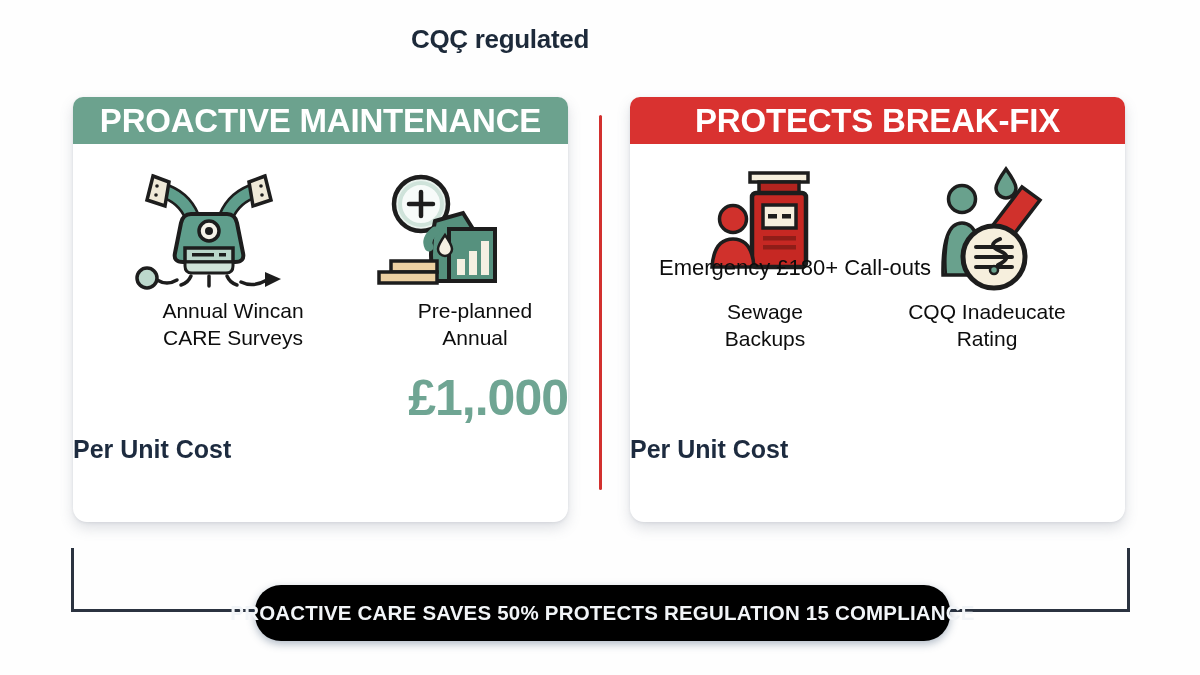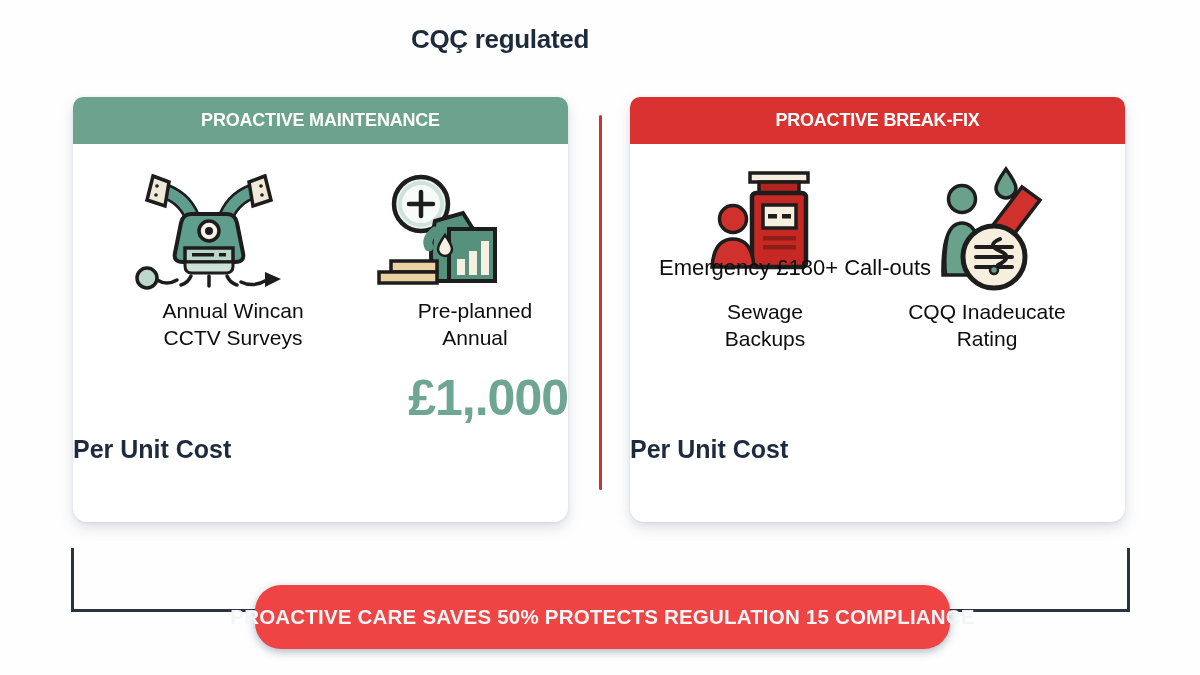--- a/index.html
+++ b/index.html
@@ -26,21 +26,21 @@
     border-radius:10px 10px 14px 14px;
     background:#ffffff;
     box-shadow:0 6px 14px rgba(90,100,120,0.20), 0 1px 3px rgba(90,100,120,0.12);
   }
   .card.left  { left:73px; }
   .card.right { left:630px; }
   .card-header {
     height:47px; width:100%;
     border-radius:10px 10px 0 0;
     display:flex; align-items:center; justify-content:center;
-    color:#ffffff; font-size:18px; font-weight:700; letter-spacing:-0.2px;
+    color:#ffffff; font-size:33px; font-weight:700; letter-spacing:-0.2px;
   }
   .card-header.green { background:#6ca28e; }
   .card-header.red   { background:#d93230; }
   .divider-red {
     position:absolute; left:599px; top:115px;
     width:3px; height:375px; background:#d2302e; border-radius:2px;
   }
   
   .icon-box { position:absolute; }
   .item-label {
@@ -64,22 +64,22 @@
   }
   
   .bracket-h {
     position:absolute; left:71px; top:609px; width:1059px; height:3px;
     background:#2b3340;
   }
   .bracket-v { position:absolute; top:548px; width:3px; height:64px; background:#2b3340; }
   .bracket-v.left  { left:71px; }
   .bracket-v.right { left:1127px; }
   .banner-pill {
-    position:absolute; left:255px; top:585px; width:695px; height:64px;
-    background:#ef4444; border-radius:26px;
+    position:absolute; left:255px; top:585px; width:695px; height:56px;
+    background:#000000; border-radius:26px;
     display:flex; align-items:center; justify-content:center;
     color:#f2f5f8; font-size:20.5px; font-weight:700; letter-spacing:0.2px;
     box-shadow:0 3px 8px rgba(30,58,92,0.35);
     white-space:nowrap;
   }
 </style>
 </head>
 <body>
 
 <div class="canvas">
@@ -142,32 +142,32 @@
         <rect x="108" y="72" width="8" height="34" fill="#f5f0e2"></rect>
 
         <path d="M72 66 q7 10 7 14 a7 7 0 1 1 -14 0 q0 -4 7 -14 z" fill="#f5f0e2" stroke="#1d1d1d" stroke-width="2.5"></path>
 
         <rect x="18" y="92" width="46" height="11" fill="#ecd0a2" stroke="#1d1d1d" stroke-width="3.5"></rect>
         <rect x="6" y="103" width="58" height="11" fill="#ecd0a2" stroke="#1d1d1d" stroke-width="3.5"></rect>
       </svg>
     </div>
 
     <div class="item-label" style="left:35px; top:200px; width:250px;">Annual Wincan
-CCTV Surveys</div>
+CARE Surveys</div>
     <div class="item-label" style="left:312px; top:200px; width:180px;">Pre-planned
 Annual</div>
 
     <div class="price green">£1,.000</div>
     <div class="price-caption">Per Unit Cost</div>
   </div>
 
   <div class="divider-red"></div>
 
   <div class="card right">
-    <div class="card-header red">PROACTIVE BREAK-FIX</div>
+    <div class="card-header red">PROTECTS BREAK-FIX</div>
 
     <div class="icon-box" style="left:80px; top:70px; width:115px; height:118px;">
       <svg width="115" height="118" viewBox="0 0 115 118">
 
         <rect x="40" y="6" width="58" height="9" fill="#f6efdd" stroke="#1d1d1d" stroke-width="3.5"></rect>
         <rect x="49" y="15" width="40" height="11" fill="#b3241f" stroke="#1d1d1d" stroke-width="3.5"></rect>
         <rect x="42" y="26" width="54" height="74" rx="4" fill="#c62823" stroke="#1d1d1d" stroke-width="4.5"></rect>
         <rect x="53" y="38" width="33" height="23" fill="#f6efdd" stroke="#1d1d1d" stroke-width="3.5"></rect>
         <rect x="58" y="47" width="9" height="4.5" fill="#1d1d1d"></rect>
         <rect x="72" y="47" width="9" height="4.5" fill="#1d1d1d"></rect>

